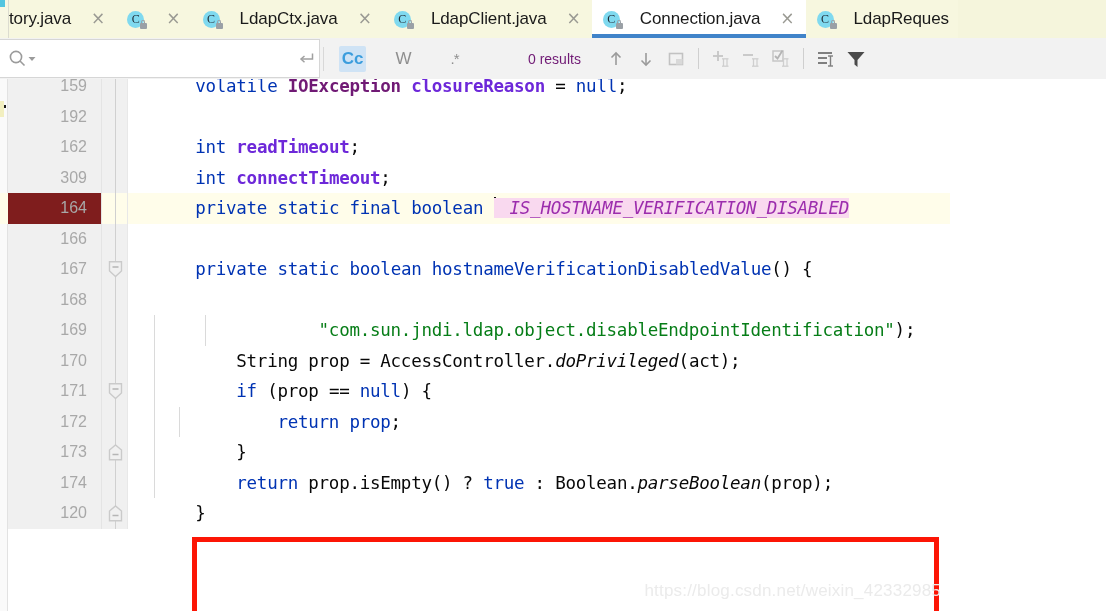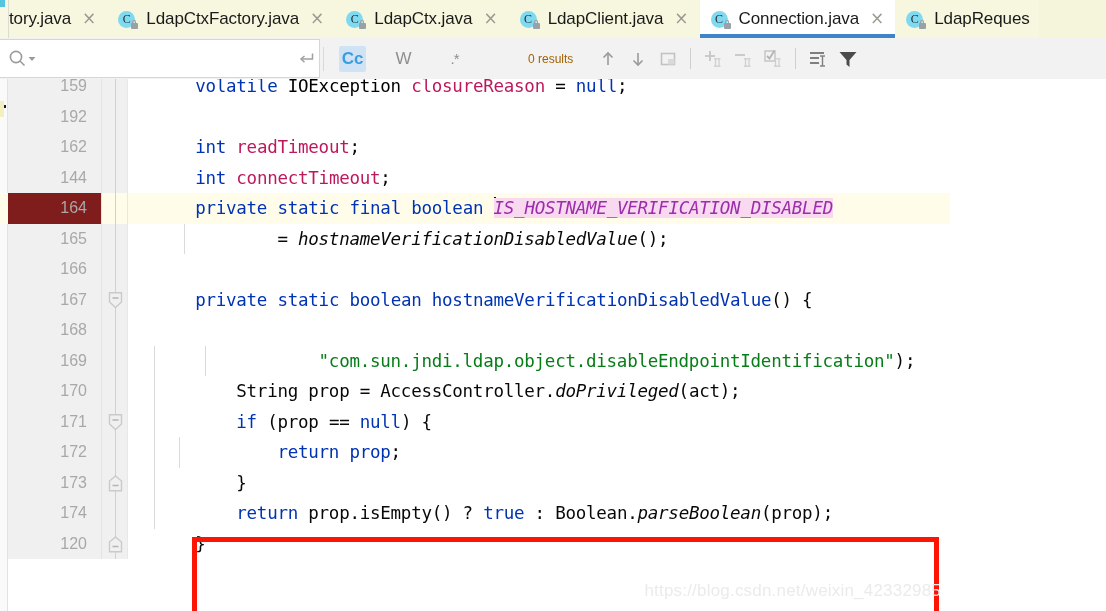--- a/index.html
+++ b/index.html
@@ -32,21 +32,21 @@
     border-right: 1px solid #dcdcd0;
   }
   .tabbar-edge .mk-cyan {
     position: absolute; left: 0; top: 0;
     width: 5px; height: 7px; background: #53c5e0;
   }
   .tab {
     position: relative;
     display: flex; align-items: center;
     padding: 0 9px 0 11px;
-    gap: 9px;
+    gap: 18px;
     background: #f7f7df;
     font-size: 17px;
     color: #1a1a1a;
     white-space: nowrap;
     flex: 0 0 auto;
     box-sizing: border-box;
   }
   .tab.active { background: #ffffff; }
   .tab.active .tab-underline {
     position: absolute; left: 0; bottom: 0;
@@ -134,21 +134,21 @@
     display: flex; align-items: center; justify-content: center;
     font-size: 17px; color: #8f8f8f;
     font-family: "Liberation Sans", sans-serif;
     border-radius: 2px;
     margin: 0 12px;
     flex: 0 0 27px;
   }
   .togg.on { background: #cfe3f5; color: #3b9ddd; font-weight: bold; }
   .togg.regex { font-size: 15px; letter-spacing: -1px; }
   .results {
-    font-size: 12px; color: #a16207;
+    font-size: 14px; color: #701a75;
     margin-left: 48px; margin-right: 20px;
     white-space: nowrap;
   }
   .tbtn {
     width: 30px; height: 30px;
     display: flex; align-items: center; justify-content: center;
     flex: 0 0 30px;
   }
   .vsep {
     width: 1px; height: 21px; background: #cfcfcf; margin: 0 7px;
@@ -225,29 +225,30 @@
     padding-left: 26px;
     letter-spacing: -0.25px;
   }
   .indentguide {
     position: absolute; top: 0; width: 1px; height: 100%;
     background: #dadada;
   }
 
   
   .kw   { color: #0033b3; }
-  .fld  { color: #be185d; }
+  .fld  { color: #6d28d9; font-weight: bold; }
   .str  { color: #067d17; }
   .cmt  { color: #8c8c8c; font-style: italic; }
   .stat { font-style: italic; }
   .pln  { color: #080808; }
-  .cname{ color: #000000; }
+  .cname{ color: #701a75; font-weight: bold; }
   .constdecl {
     color: #9c2dad; font-style: italic;
     background: #f9d9ef;
+    padding-left: 16px;
   }
   .caret {
     display: inline-block;
     width: 2px; height: 21px;
     background: #0c0c0c;
     vertical-align: -4px;
     margin-right: -2px;
   }
 
   
@@ -290,21 +291,20 @@
     <span class="tab-close">×</span>
   </div>
 
   <div class="tab">
     <span class="jicon">
       <span class="circ"></span>
         <span class="cc">C</span>
       <span class="locks"></span>
         <span class="lockb"></span>
     </span>
-    <span class="tab-label">LdapCtxFactory.java</span>
     <span class="tab-close">×</span>
   </div>
 
   <div class="tab">
     <span class="jicon">
       <span class="circ"></span>
         <span class="cc">C</span>
       <span class="locks"></span>
         <span class="lockb"></span>
     </span>
@@ -473,42 +473,35 @@
 
     <div class="row">
       <div class="gutter">162</div>
       <div class="foldcol">
           <div class="foldline"></div>
         </div>
       <div class="code"><span class="pln">    </span><span class="kw">int</span> <span class="fld">readTimeout</span><span class="pln">;</span></div>
     </div>
 
     <div class="row">
-      <div class="gutter">144</div>
+      <div class="gutter">309</div>
       <div class="foldcol">
           <div class="foldline"></div>
         </div>
       <div class="code"><span class="pln">    </span><span class="kw">int</span> <span class="fld">connectTimeout</span><span class="pln">;</span></div>
     </div>
 
     <div class="row cur">
       <div class="gutter">164</div>
       <div class="foldcol">
           <div class="foldline"></div>
         </div>
       <div class="code"><span class="pln">    </span><span class="kw">private</span> <span class="kw">static</span> <span class="kw">final</span> <span class="kw">boolean</span> <span class="caret"></span><span class="constdecl">IS_HOSTNAME_VERIFICATION_DISABLED</span></div>
     </div>
 
-    <div class="row">
-      <div class="gutter">165</div>
-      <div class="foldcol">
-          <div class="foldline"></div>
-        </div>
-      <div class="code"><div class="indentguide" style="left:56px;"></div><span class="pln">            = </span><span class="stat">hostnameVerificationDisabledValue</span><span class="pln">();</span></div>
-    </div>
 
     <div class="row">
       <div class="gutter">166</div>
       <div class="foldcol">
           <div class="foldline"></div>
         </div>
       <div class="code"> </div>
     </div>
 
     <div class="row">

